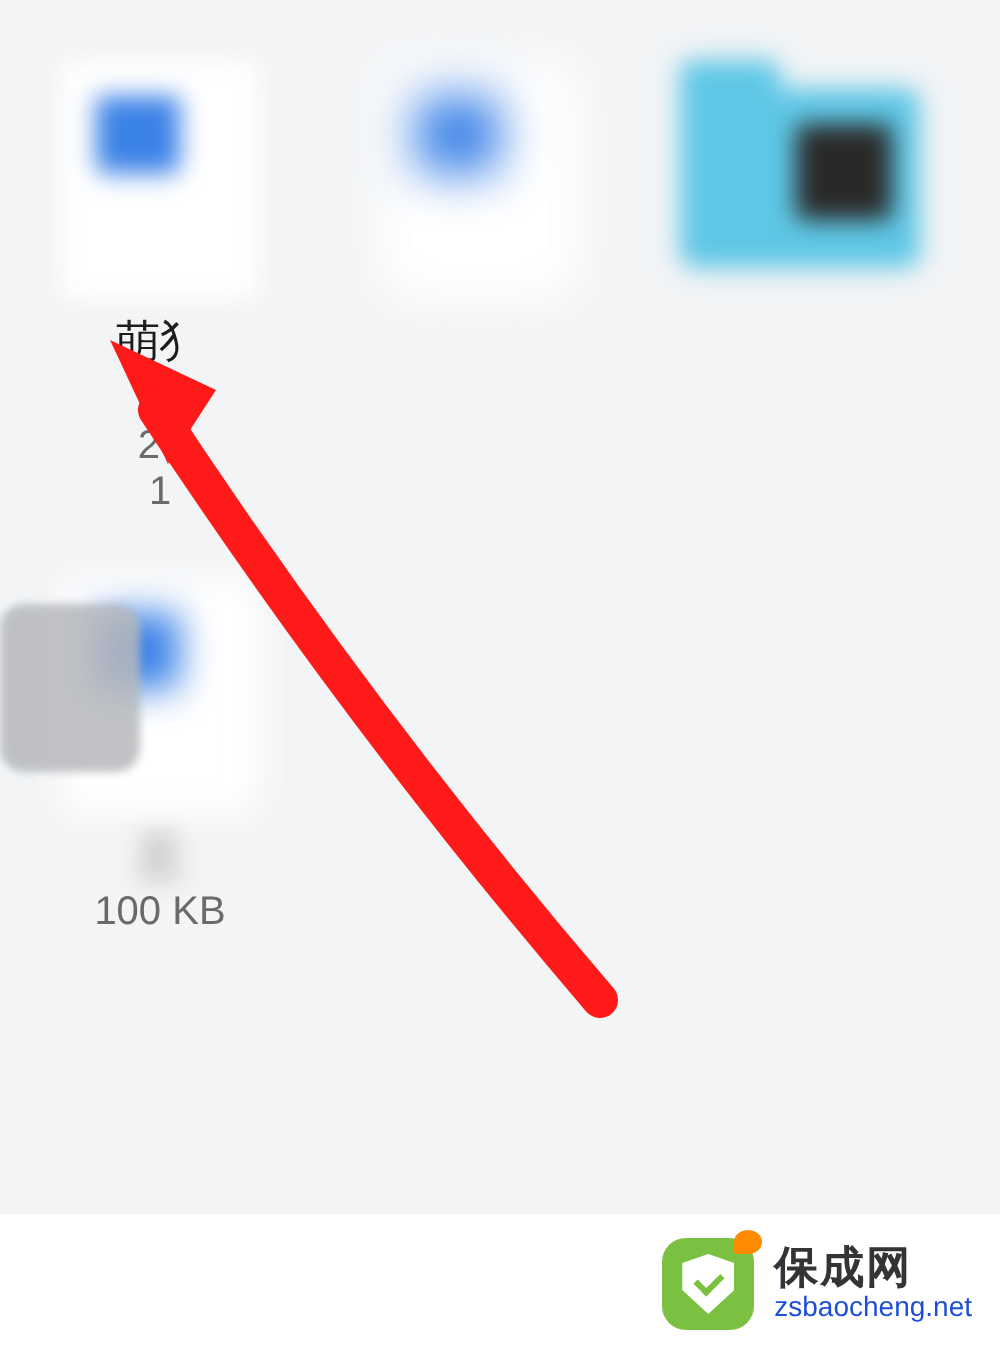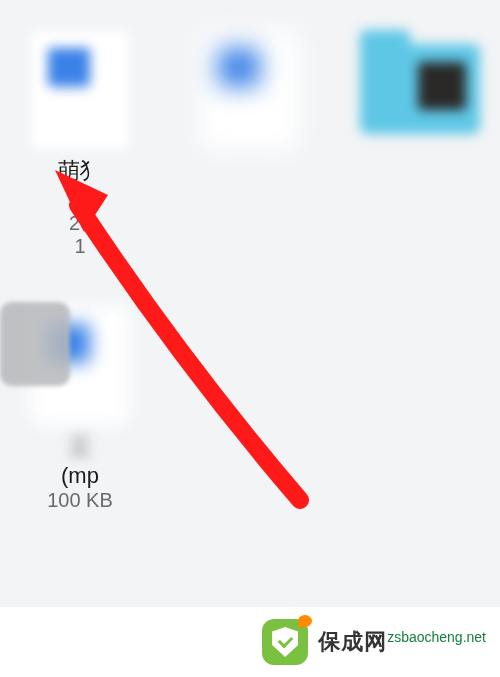--- a/index.html
+++ b/index.html
@@ -9,22 +9,21 @@
     height: 677px;
     background: #f2f4f6;
     font-family: -apple-system, "PingFang SC", "Hiragino Sans GB", "Microsoft YaHei", sans-serif;
     overflow: hidden;
     position: relative;
   }
   .grid {
     padding: 30px 20px;
     display: flex;
     flex-wrap: wrap;
-    gap: 38px 40px;
-    justify-content: space-between;
+    gap: 20px 40px;
   }
   .item {
     width: 120px;
     text-align: center;
     position: relative;
   }
   .thumb {
     width: 100px;
     height: 120px;
     margin: 0 auto 8px auto;
@@ -173,32 +172,32 @@
     position: absolute;
     top: -4px;
     right: -4px;
     width: 14px;
     height: 12px;
     background: #ff8a00;
     border-radius: 50% 50% 50% 10%;
   }
   .brand-text {
     display: flex;
-    flex-direction: row;
+    flex-direction: column;
     line-height: 1.1;
   }
   .brand-cn {
     font-size: 22px;
     font-weight: 600;
     color: #343434;
     letter-spacing: 1px;
   }
   .brand-en {
     font-size: 14px;
-    color: #15803d;
+    color: #1d4ed8;
   }
 </style>
 </head>
 <body>
 
 <div class="grid">
 
   <div class="item">
     <div class="thumb blurred-soft">
       <div class="doc-inner"></div>
@@ -223,21 +222,20 @@
       <div class="folder-overlay"></div>
     </div>
     <div class="name"></div>
   </div>
 
   <div class="item" style="margin-top:10px">
     <div class="thumb blurred">
       <div class="doc-inner"></div>
     </div>
     <div class="name blurred-soft">三</div>
-    <div class="meta1" style="color:#1b1b1b;font-size:22px">(mp</div>
     <div class="meta2">100 KB</div>
   </div>
 
 </div>
 
 <div class="assist"></div>
 
 <svg class="arrow-wrap" viewBox="0 0 500 677">
   <defs></defs>
   <path d="M 300 500 Q 180 360 78 205" stroke="#ff1a1a" stroke-width="18" fill="none" stroke-linecap="round"></path>

